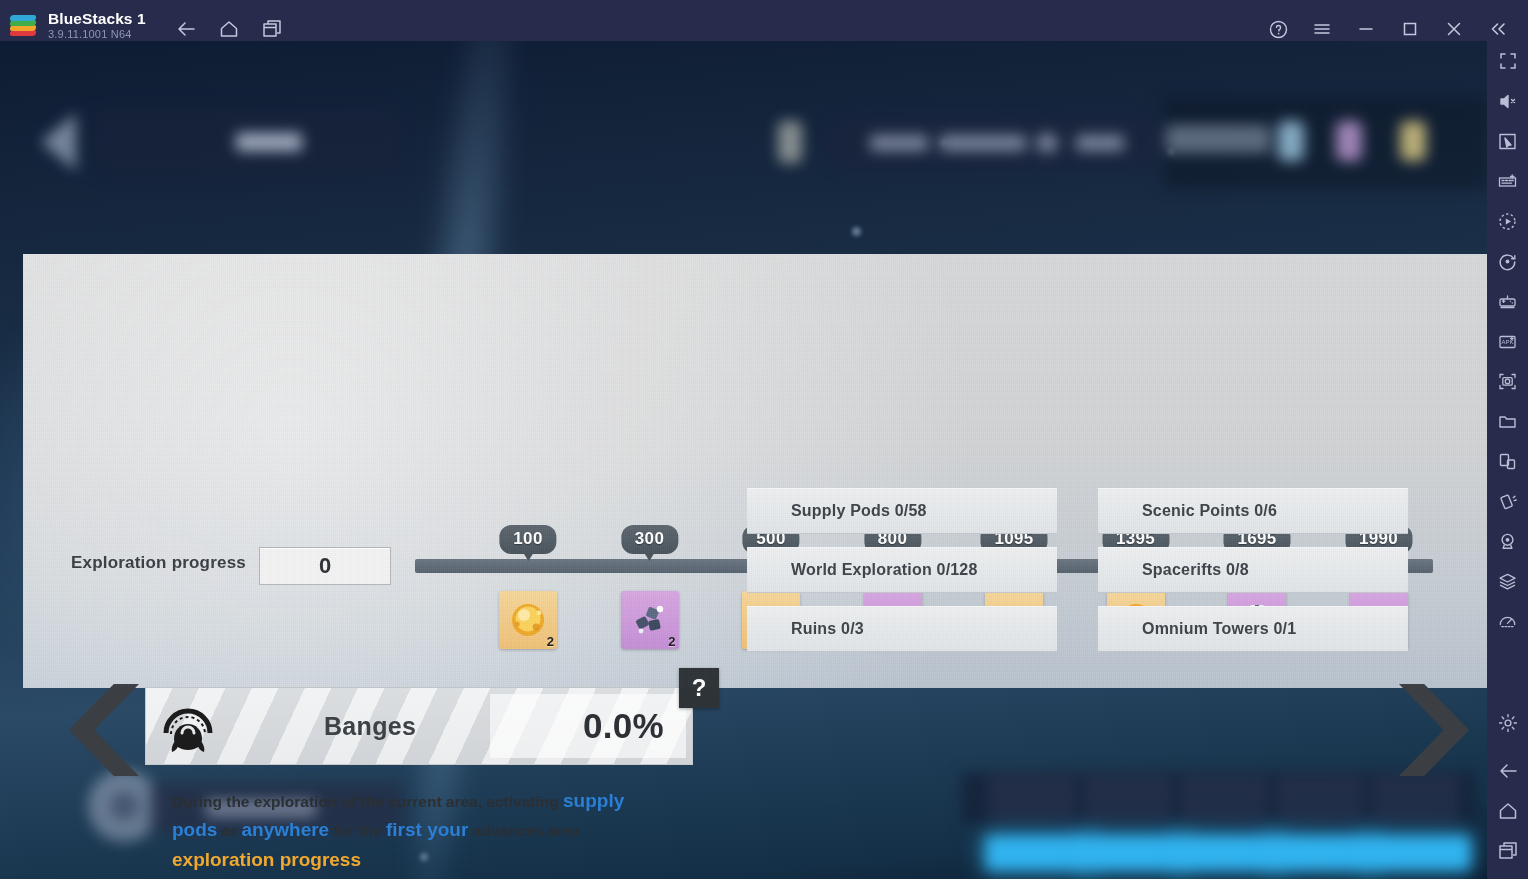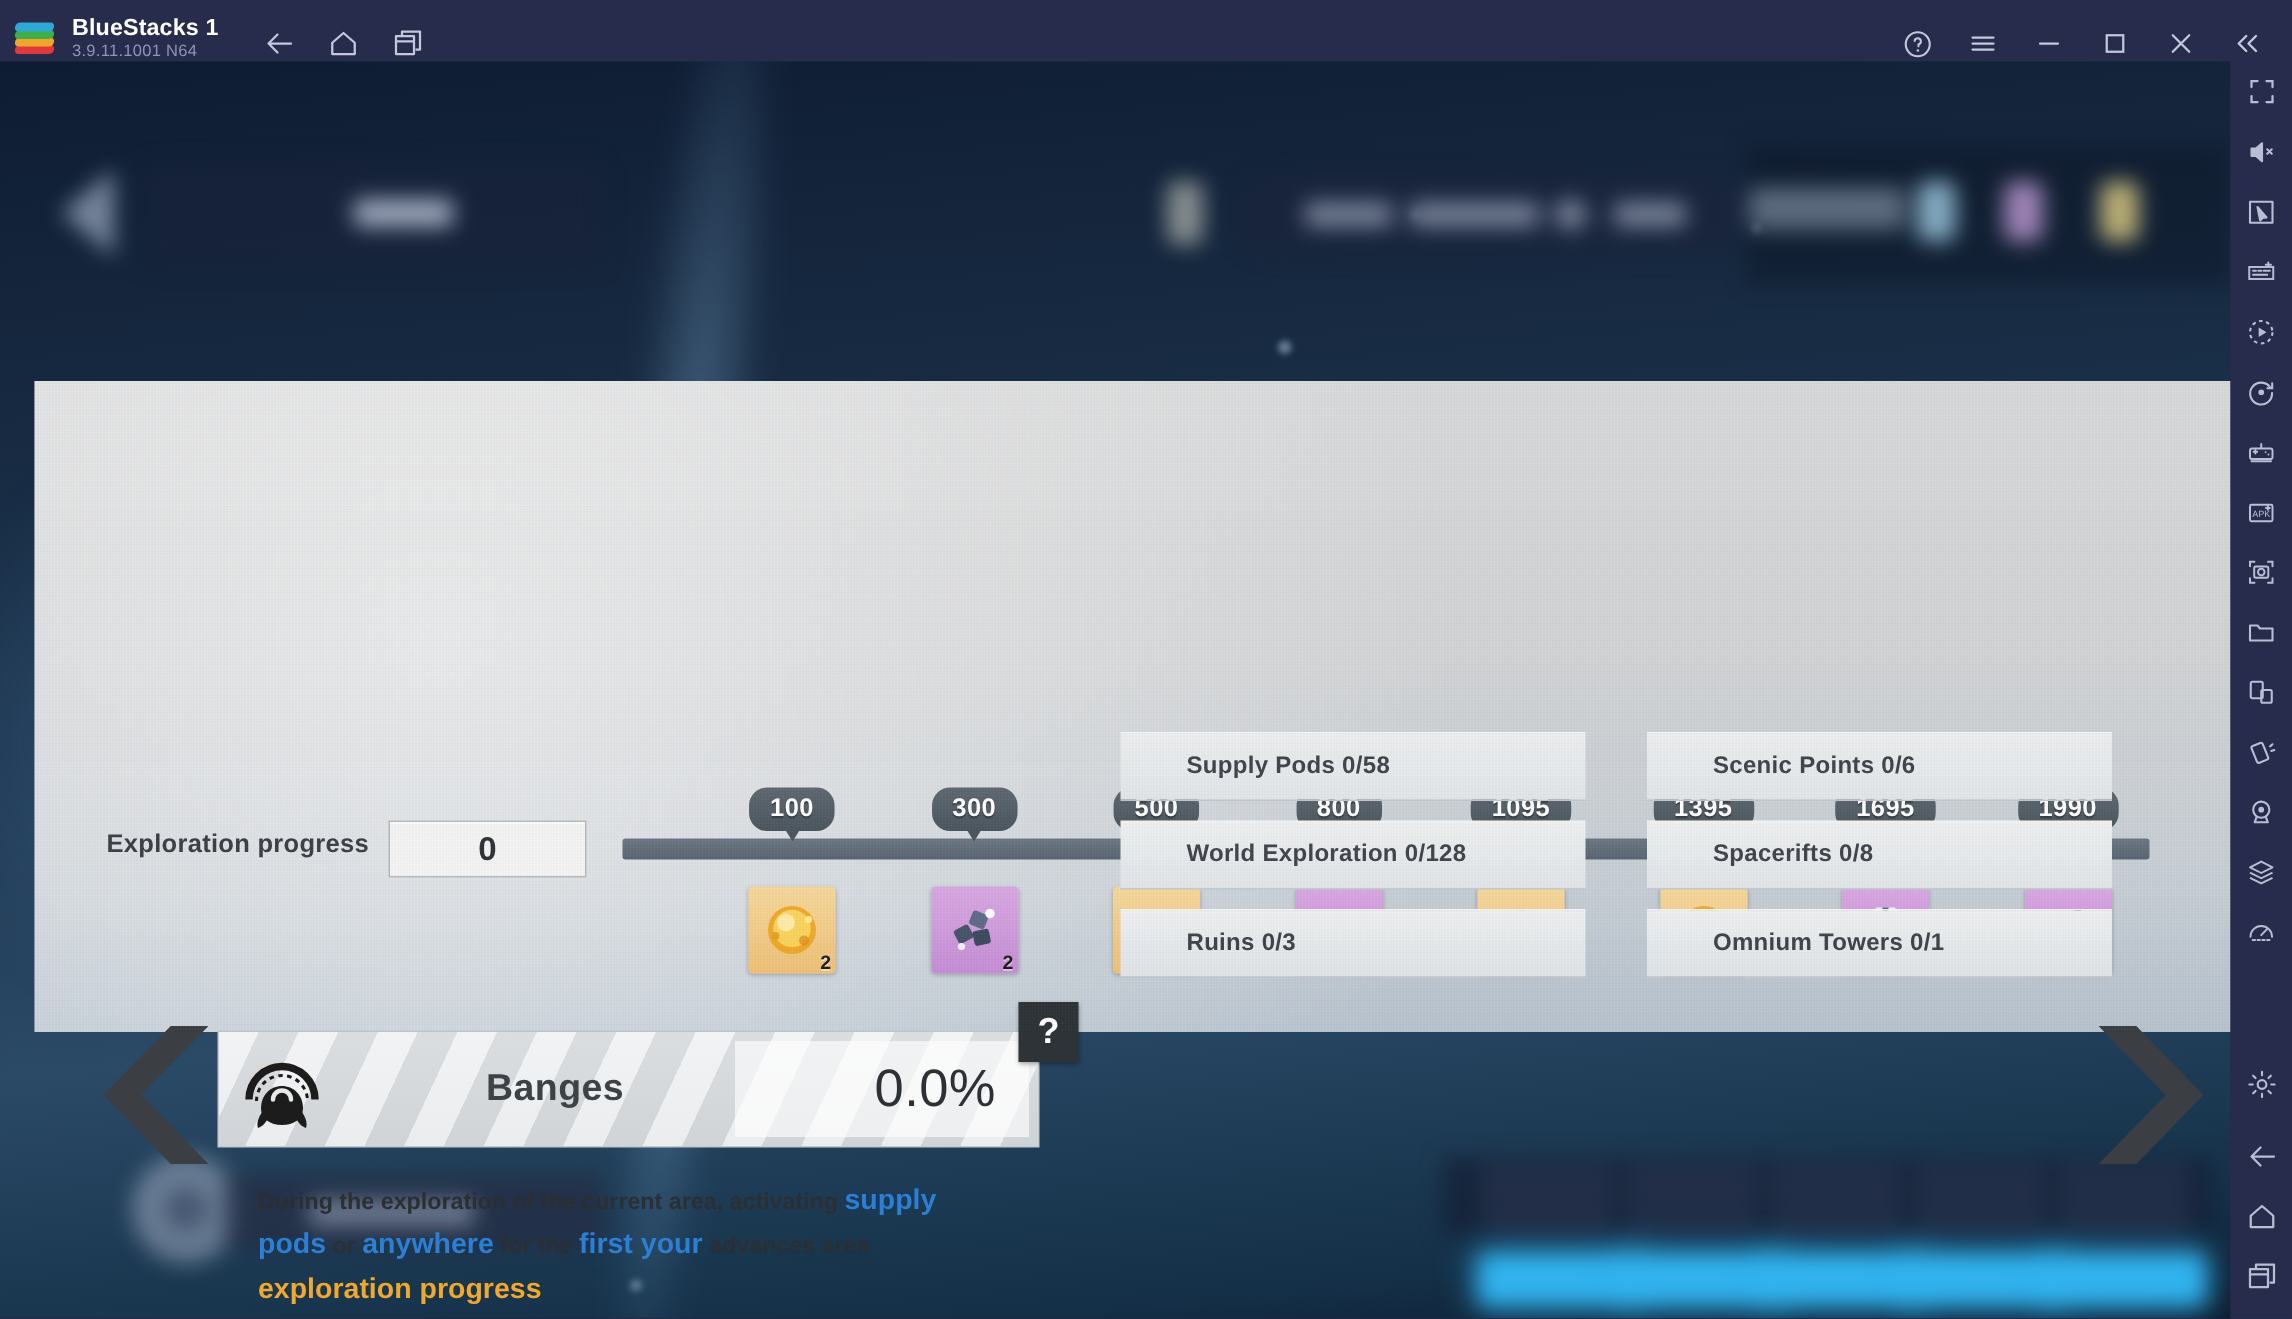--- a/index.html
+++ b/index.html
@@ -207,21 +207,21 @@
     position: absolute; right: 6px; top: 6px; width: 196px; bottom: 6px;
     background: rgba(255,255,255,.62);
   }
   .region-emblem { position: absolute; left: 12px; top: 9px; width: 60px; height: 60px; }
   .region-name {
     position: absolute; left: 178px; top: 50%; transform: translateY(-50%);
     font-size: 25px; font-weight: bold; color: #3d4247; letter-spacing: .3px;
   }
   .region-pct {
     position: absolute; right: 28px; top: 50%; transform: translateY(-50%);
-    font-size: 35px; font-weight: normal; color: #2d3136; letter-spacing: .3px;
+    font-size: 35px; font-weight: bold; color: #2d3136; letter-spacing: .3px;
   }
   .help-btn {
     position: absolute; left: 656px; top: 414px;
     width: 40px; height: 40px; background: #2e3337;
     display: flex; align-items: center; justify-content: center;
     color: #fff; font-size: 24px; font-weight: bold;
     box-shadow: 0 1px 3px rgba(0,0,0,.35);
   }
 
   .desc {

